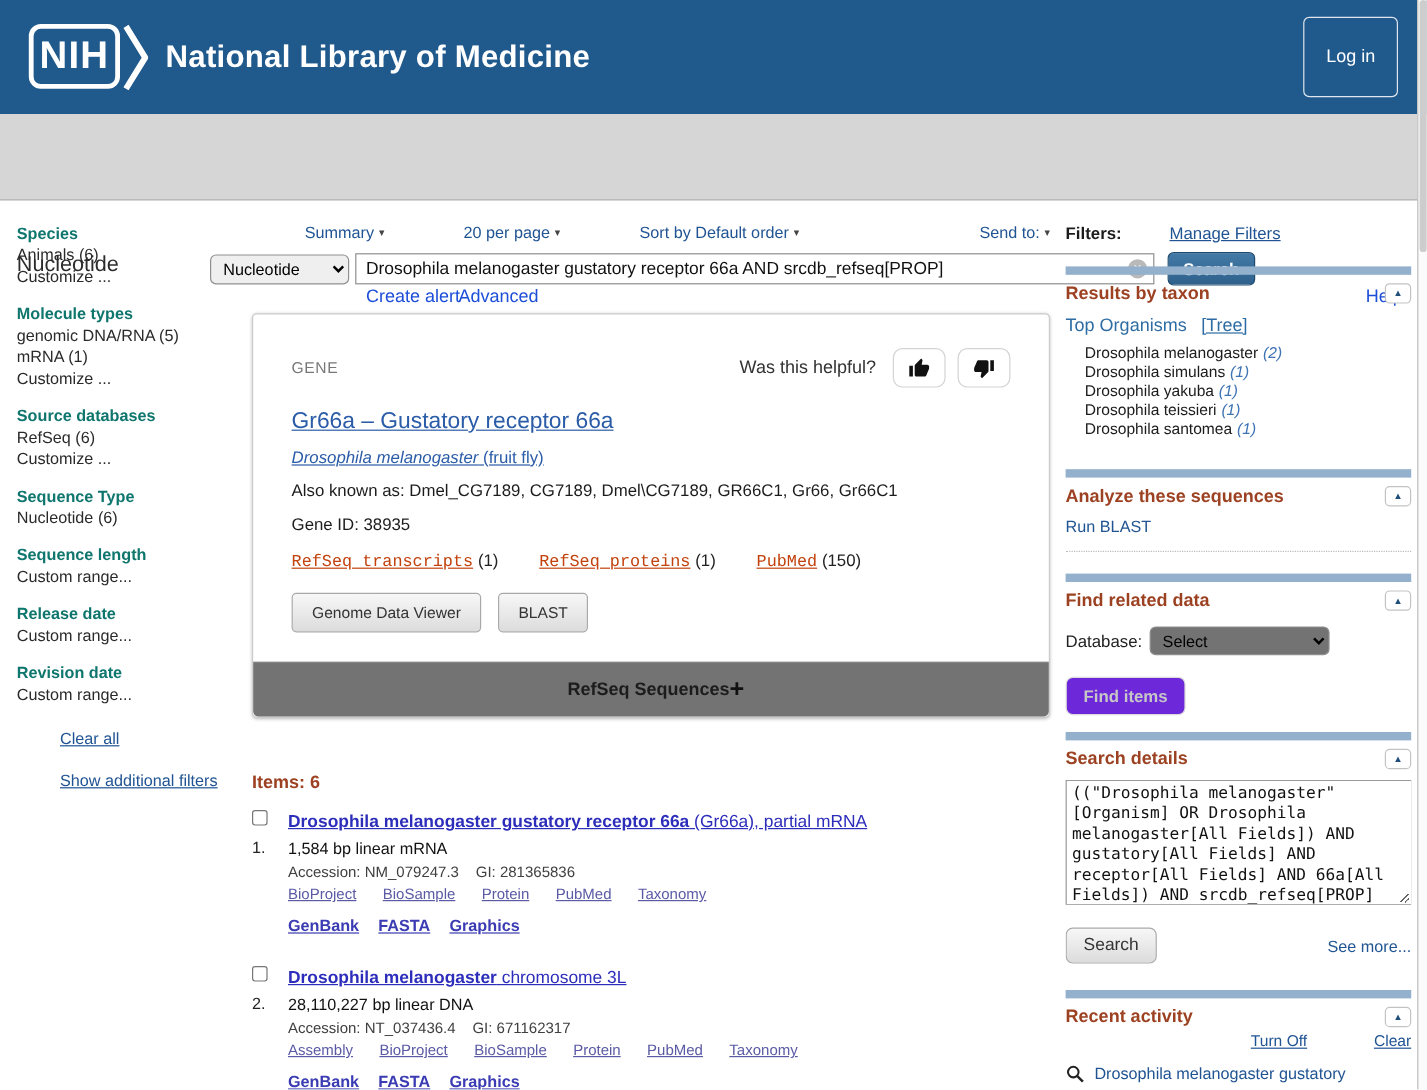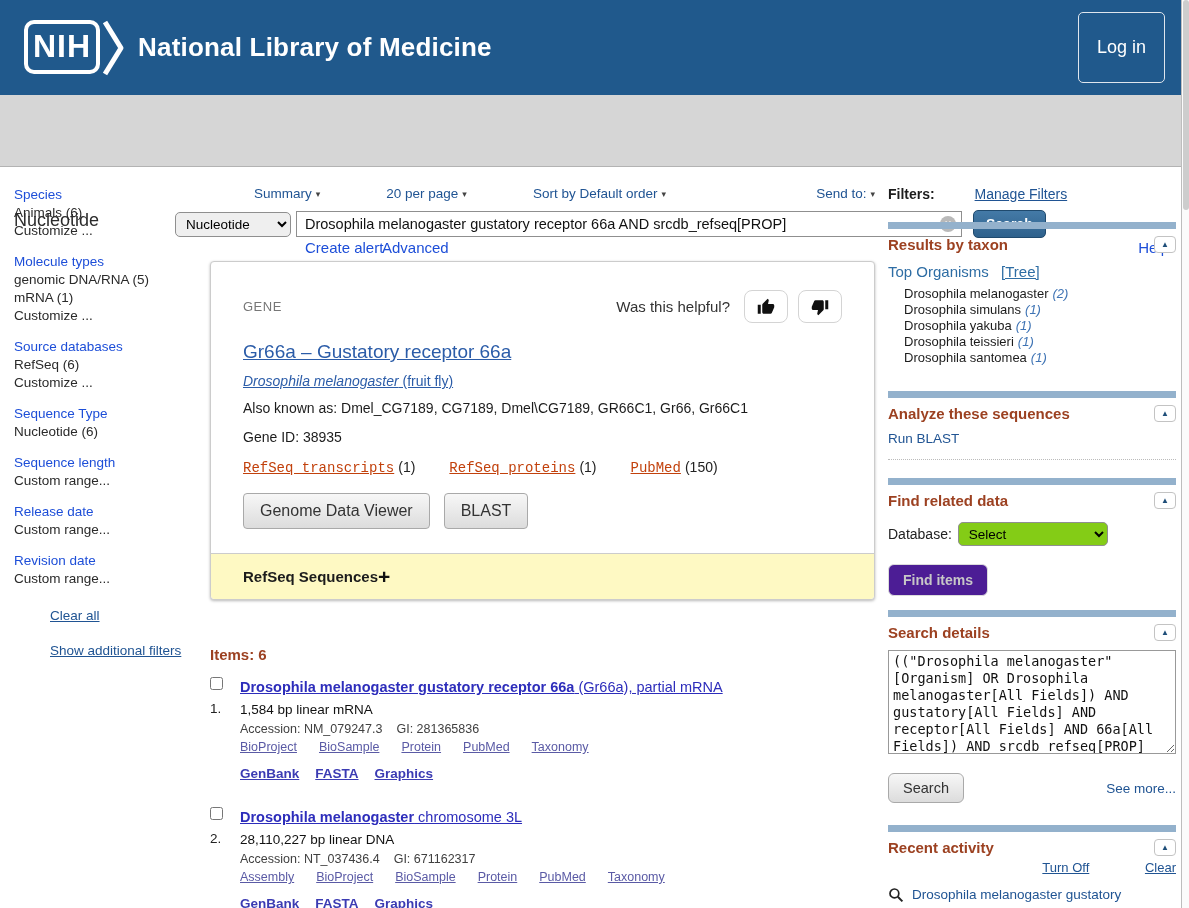--- a/index.html
+++ b/index.html
@@ -8,39 +8,39 @@
   a { cursor:pointer; }
 
   
   .hdr { position:absolute; left:0; top:0; width:1189px; height:95px; background:#20598c; display:flex; align-items:center; padding:0 24px; }
   .logo-wrap { display:flex; gap:2px; }
   .nih-box { border:4px solid #fff; border-radius:10px; width:76px; height:54px; color:#fff; font-weight:bold; font-size:32px; display:flex; align-items:center; justify-content:center; letter-spacing:1px; }
   .nih-chev { width:22px; height:56px; }
   .head-text { margin-left:14px; color:#fff; }
   .head-title { font-size:26px; font-weight:bold; letter-spacing:.2px; }
   .head-sub { font-size:15px; font-style:italic; margin-top:3px; color:#eef3f8; }
-  .login { margin-left:auto; background:transparent; border:1px solid #dfe6ee; border-radius:5px; color:#fff; font-size:18px; padding:24px 18px; cursor:pointer; font-family:inherit; }
+  .login { margin-left:auto; background:transparent; border:1px solid #dfe6ee; border-radius:5px; color:#fff; font-size:15px; padding:24px 18px; cursor:pointer; font-family:inherit; }
 
   
   .band { position:absolute; left:0; top:95px; width:1189px; height:72px; background:#d6d6d6; border-bottom:1px solid #b3b3b3; }
   .db-label { position:absolute; left:14px; top:115px; font-size:18px; color:#2c2c2c; }
   .db-select { position:absolute; left:175px; top:117px; width:116px; height:25px; font-size:13.5px; font-family:inherit; border:1px solid #8f8f8f; border-radius:5px; background:#efefef; padding-left:6px; }
   .search-input { position:absolute; left:296px; top:116px; width:666px; height:26px; border:1px solid #8f8f8f; font-size:14.5px; font-family:inherit; padding:0 28px 0 8px; color:#111; background:#fff; }
   .clear-x { position:absolute; left:940px; top:121px; width:16px; height:16px; border-radius:50%; background:#b9b9b9; color:#fff; font-size:9px; display:flex; align-items:center; justify-content:center; cursor:pointer; }
   .search-btn { position:absolute; left:973px; top:115px; height:28px; padding:0 12px; background:linear-gradient(#447aa7,#2e618c); color:#fff; font-weight:bold; font-size:14px; border:1px solid #1f4a6e; border-radius:5px; cursor:pointer; font-family:inherit; }
   .alert-link { position:absolute; left:305px; top:144px; }
   .adv-link { position:absolute; left:382px; top:144px; }
   .help-link { position:absolute; right:20px; top:144px; }
   .link { color:#1d4ed8; text-decoration:none; font-size:15px; }
   .ulink { color:#205493; text-decoration:underline; font-size:13.5px;padding-left:36px; }
 
   
   .left { position:absolute; left:14px; top:186px; width:185px; }
   .fgroup { margin-bottom:13px; }
-  .fgroup-title { font-weight:normal; color:#1d4ed8; font-size:13.5px; line-height:18px; }
+  .fgroup-title { font-weight:bold; color:#0f766e; font-size:13.5px; line-height:18px; }
   .fitem { color:#2a2a2a; font-size:13.5px; line-height:18px; cursor:pointer; }
   .fcount { color:#2a2a2a; }
   .side-link { display:block; margin-top:20px; }
 
   
   .main { position:absolute; left:210px; top:186px; width:665px; }
   .toolbar { display:flex; align-items:center; gap:22px; font-size:13.5px; }
   .tlink { color:#205493; cursor:pointer; white-space:nowrap;margin-left:44px; }
   .caret { font-size:9px; color:#444; margin-left:4px; vertical-align:1px; }
   .tspacer { flex:1; }
@@ -55,22 +55,22 @@
   .thumb svg { width:18px; height:18px; fill:#111; }
   .gc-title { display:inline-block; margin-top:18px; color:#2b5ca8; font-size:19px; text-decoration:underline; }
   .gc-species { display:inline-block; margin-top:10px; color:#2b5ca8; font-size:14px; text-decoration:underline; }
   .gc-species i { font-style:italic; }
   .gc-aka { margin-top:11px; font-size:14px; color:#1c1c1c; }
   .gc-geneid { margin-top:13px; font-size:14px; color:#1c1c1c; }
   .gc-links { margin-top:14px; font-size:14px; display:flex; gap:34px; }
   .culink { color:#c2410c; text-decoration:underline;font-family:Liberation Mono, monospace; }
   .count { color:#222; margin-left:4px; }
   .gc-btns { margin-top:17px; display:flex; gap:14px; }
-  .gray-btn { background:linear-gradient(#f7f7f7,#dcdcdc); border:1px solid #a9a9a9; border-radius:4px; color:#333; font-size:16px; padding:8px 16px; cursor:pointer; font-family:inherit; }
-  .gc-bar { border-top:1px solid #ccc; background:#fef9c3; height:46px; display:flex; align-items:center; justify-content:flex-start; padding:0 24px 0 32px; border-radius:0 0 4px 4px; }
+  .gray-btn { background:linear-gradient(#f7f7f7,#dcdcdc); border:1px solid #a9a9a9; border-radius:4px; color:#333; font-size:13px; padding:8px 16px; cursor:pointer; font-family:inherit; }
+  .gc-bar { border-top:1px solid #ccc; background:#737373; height:46px; display:flex; align-items:center; justify-content:center; padding:0 24px 0 32px; border-radius:0 0 4px 4px; }
   .gc-bar-label { font-weight:bold; font-size:15px; color:#1c1c1c; }
   .plus { font-weight:bold; font-size:21px; color:#111; cursor:pointer; line-height:1; }
 
   .items-label { margin-top:46px; color:#9c4121; font-weight:bold; font-size:15px; }
   .ritem { display:flex; margin-top:14px; margin-bottom:26px; }
   .rleft { width:30px; flex:none; }
   .rleft input { width:13px; height:13px; cursor:pointer; }
   .rnum { margin-top:8px; font-size:13.5px; color:#222; }
   .rbody { flex:1; }
   .rtitle { color:#2d2dbb; text-decoration:underline; font-size:14.5px; line-height:20px; }
@@ -91,22 +91,22 @@
   .panel-title { color:#9c4121; font-weight:bold; font-size:15px; }
   .collapse-btn { width:22px; height:17px; background:#fff; border:1px solid #c3c3c3; border-radius:4px; font-size:8px; color:#1f4e79; display:flex; align-items:center; justify-content:center; cursor:pointer; }
   .top-org { margin-top:10px; font-size:15px; color:#2e6da4; }
   .tree-link { color:#2e6da4; text-decoration:underline; margin-left:8px; font-size:15px; }
   .org-list { margin-top:6px; padding-left:16px; }
   .org-item { font-size:13px; line-height:16px; color:#1c1c1c; cursor:pointer; }
   .org-count { color:#3e73b4; font-style:italic; margin-left:4px; }
   .panel-link { display:inline-block; margin-top:9px; color:#205493; font-size:13.5px; text-decoration:none; }
   .dotted { border-bottom:1px dotted #bbb; margin-top:13px; }
   .db-row { margin-top:13px; font-size:14px; display:flex; align-items:center; gap:6px; }
-  .rel-select { width:150px; height:24px; font-size:13.5px; font-family:inherit; border:1px solid #8f8f8f; border-radius:5px; background:#84cc16; padding-left:6px; }
-  .disabled-btn { margin-top:18px; background:#4c1d95; border:1px solid #dcdcdc; border-radius:6px; color:#c7c7c7; font-weight:bold; font-size:14px; padding:7px 14px; font-family:inherit; }
+  .rel-select { width:150px; height:24px; font-size:13.5px; font-family:inherit; border:1px solid #8f8f8f; border-radius:5px; background:#737373; padding-left:6px; }
+  .disabled-btn { margin-top:18px; background:#6d28d9; border:1px solid #dcdcdc; border-radius:6px; color:#c7c7c7; font-weight:bold; font-size:14px; padding:7px 14px; font-family:inherit; }
   .details-box { margin-top:9px; width:288px; height:104px; resize:vertical; font-family:"DejaVu Sans Mono", monospace; font-size:13.5px; line-height:17px; border:1px solid #999; padding:2px 4px; color:#111; background:#fff; }
   .details-box::-webkit-scrollbar { width:11px; }
   .details-box::-webkit-scrollbar-track { background:#f1f1f1; }
   .details-box::-webkit-scrollbar-thumb { background:#c4c4c4; border-radius:6px; }
   .details-row { margin-top:16px; display:flex; justify-content:space-between; align-items:center; }
   .seemore { color:#205493; font-size:13.5px; text-decoration:none; }
   .ra-links { margin-top:4px; text-align:right; font-size:13px; }
   .ra-links a { margin-left:16px; }
   .ract { margin-top:10px; display:flex; gap:8px; position:relative; }
   .mag { width:16px; height:16px; flex:none; margin-top:2px; }

